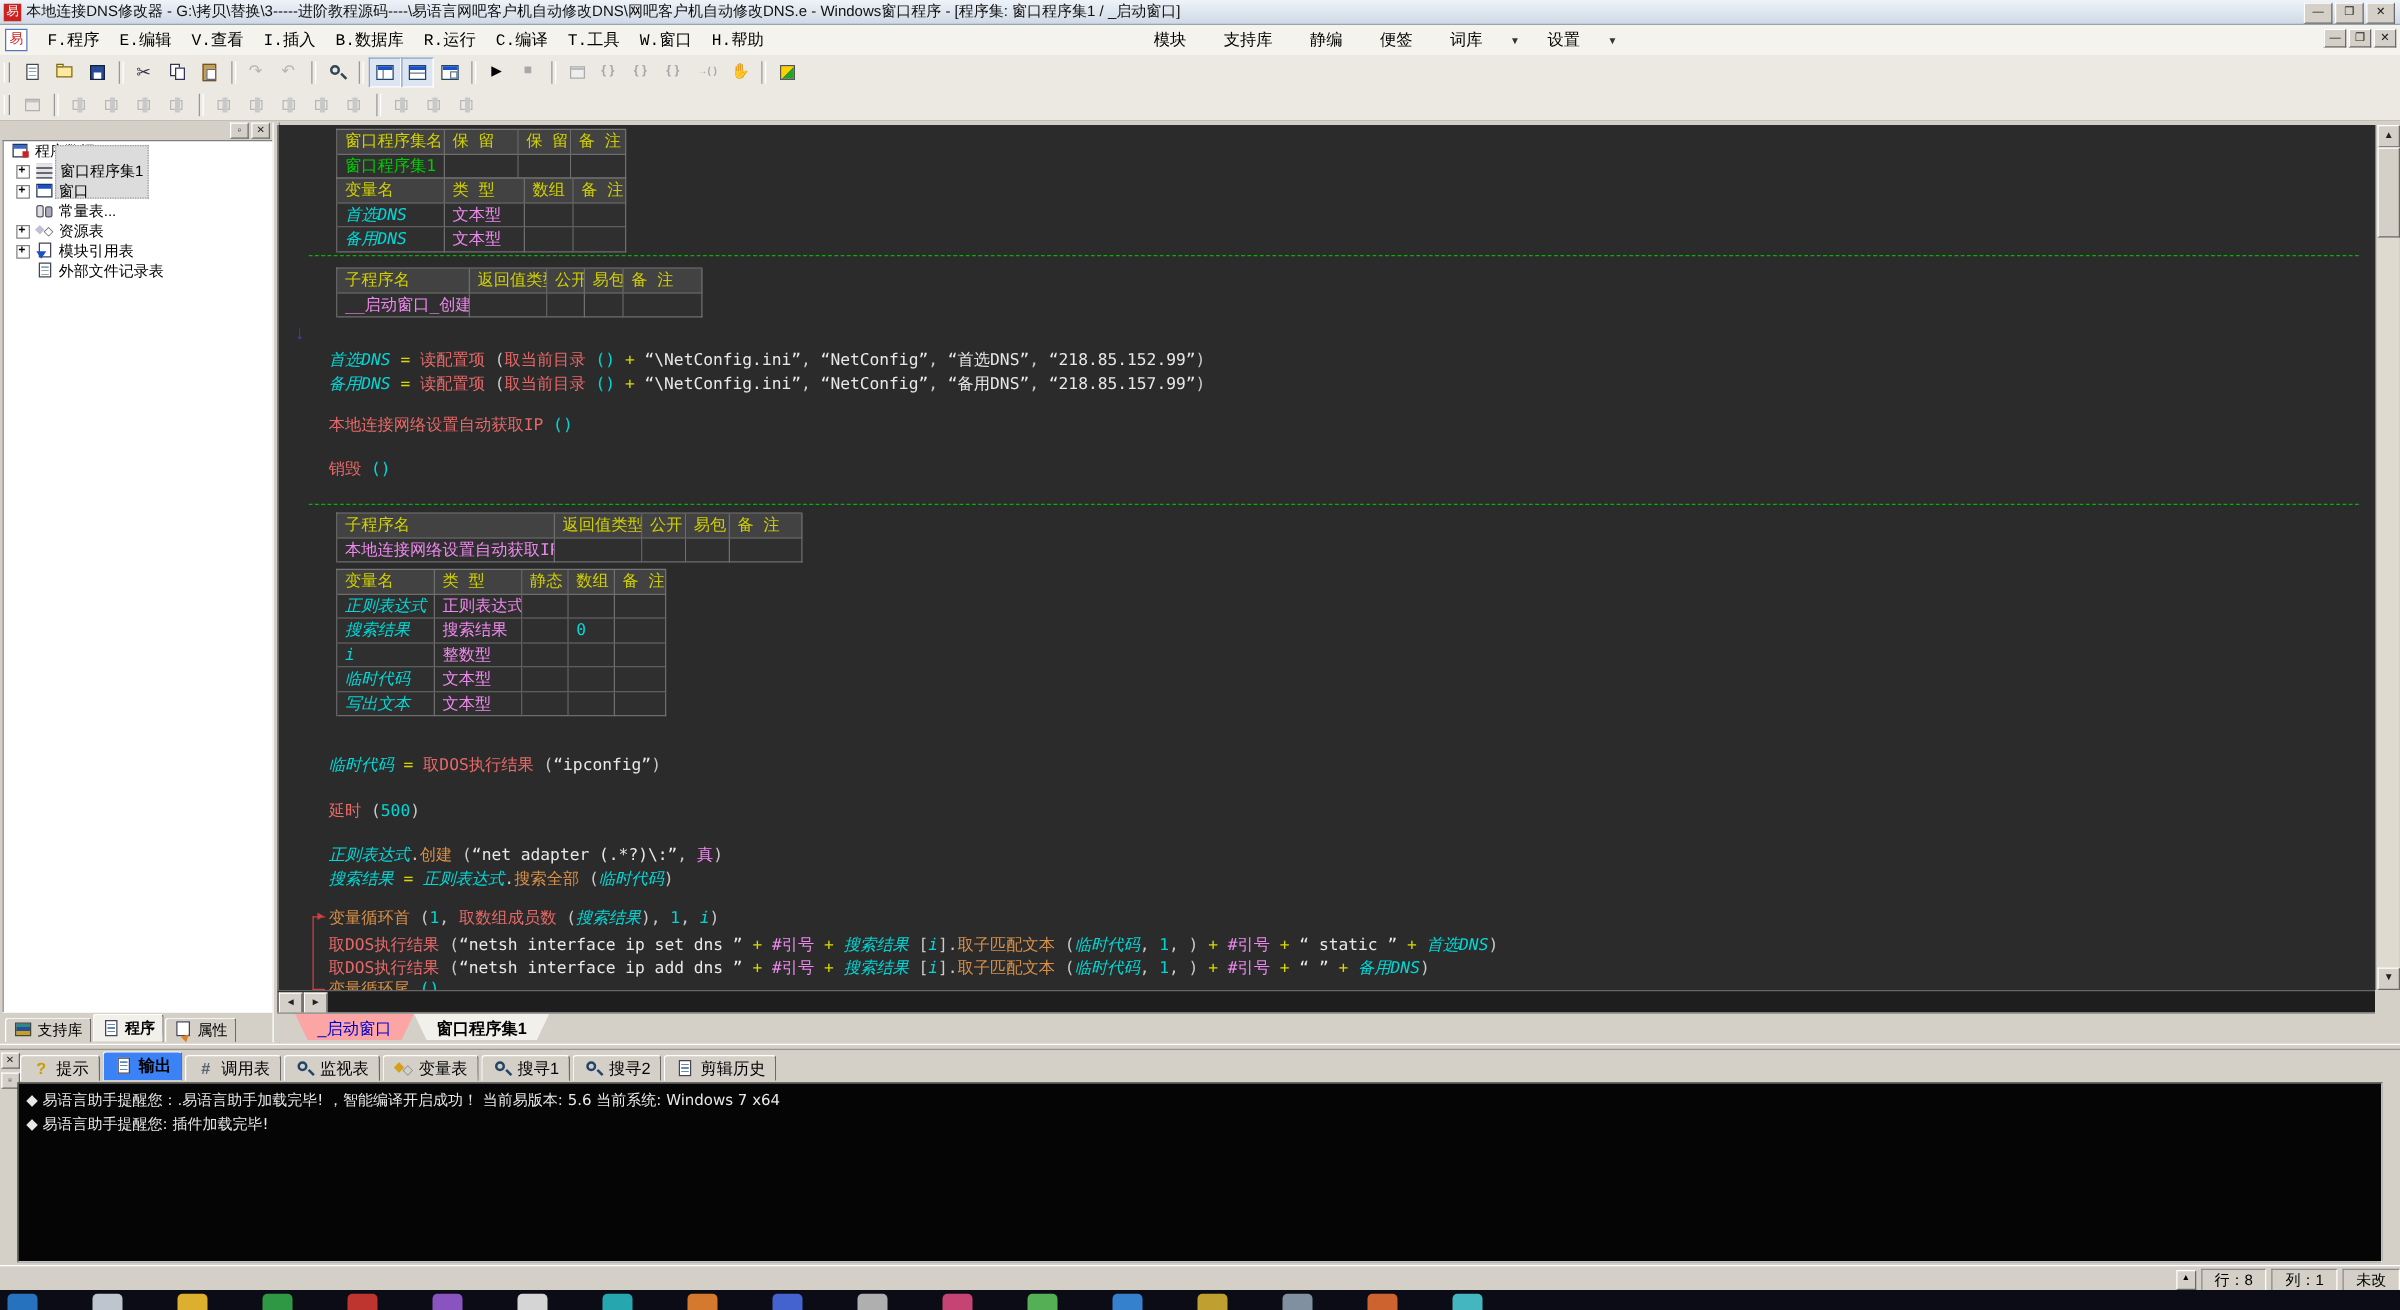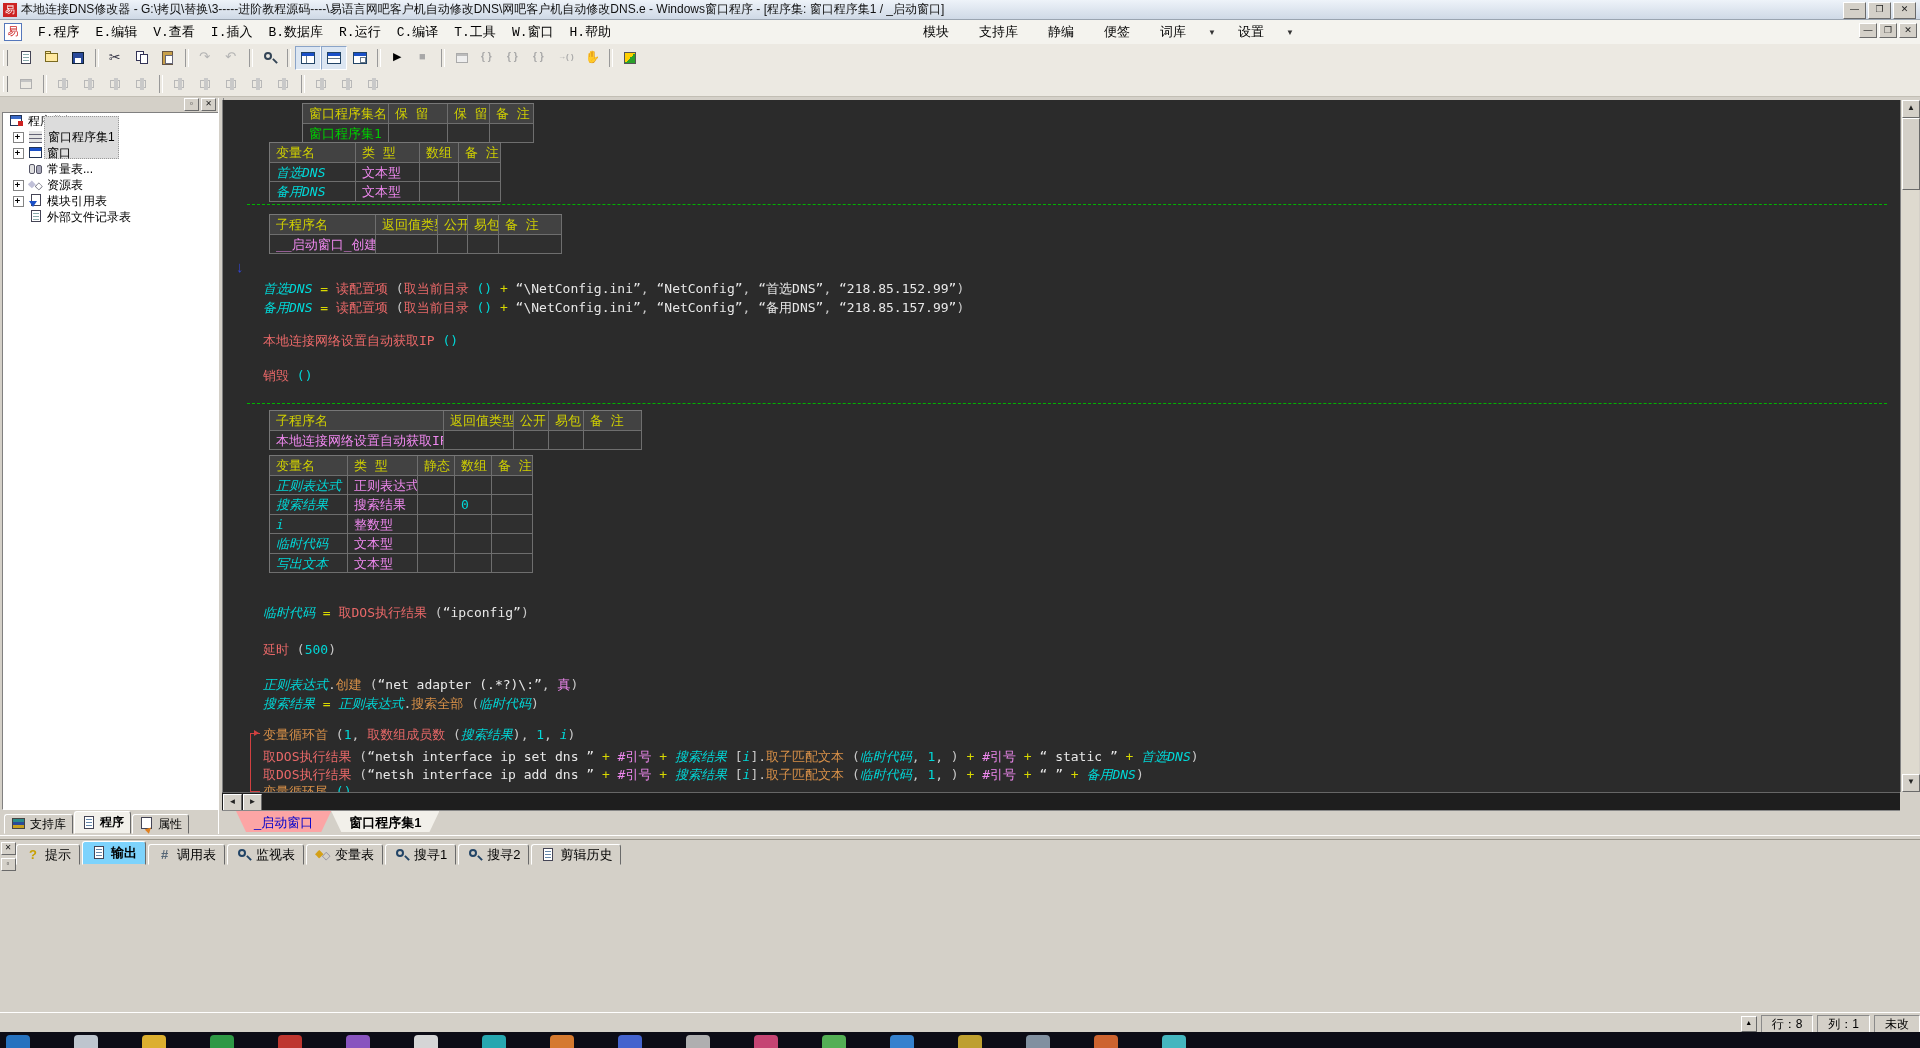--- a/index.html
+++ b/index.html
@@ -134,21 +134,21 @@
   #editor-tabs{left:222px;top:810px;width:1678px;height:24px;background:#d4d0c8;border-top:1px solid #888;display:flex;padding-left:14px;box-sizing:border-box;}
   .etab{position:relative;padding:3px 18px 0 18px;height:21px;box-sizing:border-box;font-size:13px;color:#0000cc;
     background:#fca5a5;clip-path:polygon(10px 0,calc(100% - 10px) 0,100% 100%,0 100%);clip-path:polygon(0 0,100% 0,calc(100% - 10px) 100%,10px 100%);}
   .etab.active{background:#f2f0ea;color:#000;font-weight:bold;}
   
   #bdivider{left:0;top:835px;width:1920px;height:3px;background:#d4d0c8;border-top:1px solid #fff;border-bottom:1px solid #9a968c;}
   #bside{left:0;top:840px;width:16px;height:170px;display:flex;flex-direction:column;gap:3px;align-items:center;padding-top:2px;box-sizing:border-box;}
   #bottom-tabs{left:16px;top:840px;width:1884px;height:25px;display:flex;align-items:flex-end;gap:2px;}
   .btab{display:flex;align-items:center;gap:4px;padding:2px 8px;height:21px;box-sizing:border-box;background:#d4d0c8;
     border:1px solid;border-color:#fff #6a6a6a #d4d0c8 #fff;border-radius:3px 3px 0 0;font-size:13px;}
-  .btab.active{background:#7dd3fc;font-weight:bold;height:24px;}
+  .btab.active{background:#3b82f6;font-weight:bold;height:24px;}
   #output{left:14px;top:866px;width:1892px;height:144px;background:#050505;border:1px solid;border-color:#6a6a6a #fff #fff #6a6a6a;
     color:#e8e8e8;font-size:12px;box-sizing:border-box;padding:4px 6px;}
   .oline{height:19px;line-height:19px;white-space:nowrap;font-family:"DejaVu Sans","Liberation Sans",sans-serif;}
   
   #statusbar{left:0;top:1012px;width:1920px;height:20px;background:#d4d0c8;border-top:1px solid #fff;}
   #status-right{position:absolute;right:0;top:2px;display:flex;gap:4px;align-items:center;}
   .scell{height:16px;line-height:16px;padding:0 10px;border:1px solid;border-color:#8a8a8a #fff #fff #8a8a8a;font-size:12px;white-space:nowrap;}
   .sgl{width:14px;height:14px;border:1px solid;border-color:#fff #6a6a6a #6a6a6a #fff;background:#d4d0c8;font-size:7px;line-height:12px;text-align:center;}
   
   #taskbar{left:0;top:1032px;width:1920px;height:16px;background:#0c0c16;overflow:hidden;}
@@ -371,21 +371,21 @@
         <span>程序</span>
       </div>
       <div class="ltab">
         <span class="ic ic-prop"></span>
         <span>属性</span>
       </div>
     </div>
   <div id="vsplit" class="abs"></div>
 
   <div id="editor" class="abs">
-      <div class="etable" style="top: 3px; left: 46px; margin-left: 33px;">
+      <div class="etable" style="top: 3px; left: 46px;">
         <div class="erow head">
           <span class="ecell" style="width: 86px;">窗口程序集名</span>
           <span class="ecell" style="width: 59px;">保 留</span>
           <span class="ecell" style="width: 42px;">保 留</span>
           <span class="ecell" style="width: 44px;">备 注</span>
         </div>
         <div class="erow">
           <span class="ecell" style="width: 86px;"><span class="c-grn">窗口程序集1</span></span>
           <span class="ecell" style="width: 59px;"></span>
           <span class="ecell" style="width: 42px;"></span>
@@ -551,20 +551,24 @@
         <span>搜寻1</span>
       </div>
       <div class="btab">
         <span class="ic ic-mag"></span>
         <span>搜寻2</span>
       </div>
       <div class="btab">
         <span class="ic ic-doc"></span>
         <span>剪辑历史</span>
       </div>
+    </div>
+  <div id="output" class="abs">
+      <div class="oline">◆ 易语言助手提醒您：.易语言助手加载完毕!  ，智能编译开启成功！   当前易版本: 5.6   当前系统: Windows 7 x64</div>
+      <div class="oline">◆ 易语言助手提醒您: 插件加载完毕!</div>
     </div>
 
   <div id="statusbar" class="abs">
     <span id="status-right">
       <span class="sgl">▲</span>
     <span class="scell">行：8</span>
         <span class="scell">列：1</span>
         <span class="scell">未改</span>
       </span>
   </div>

